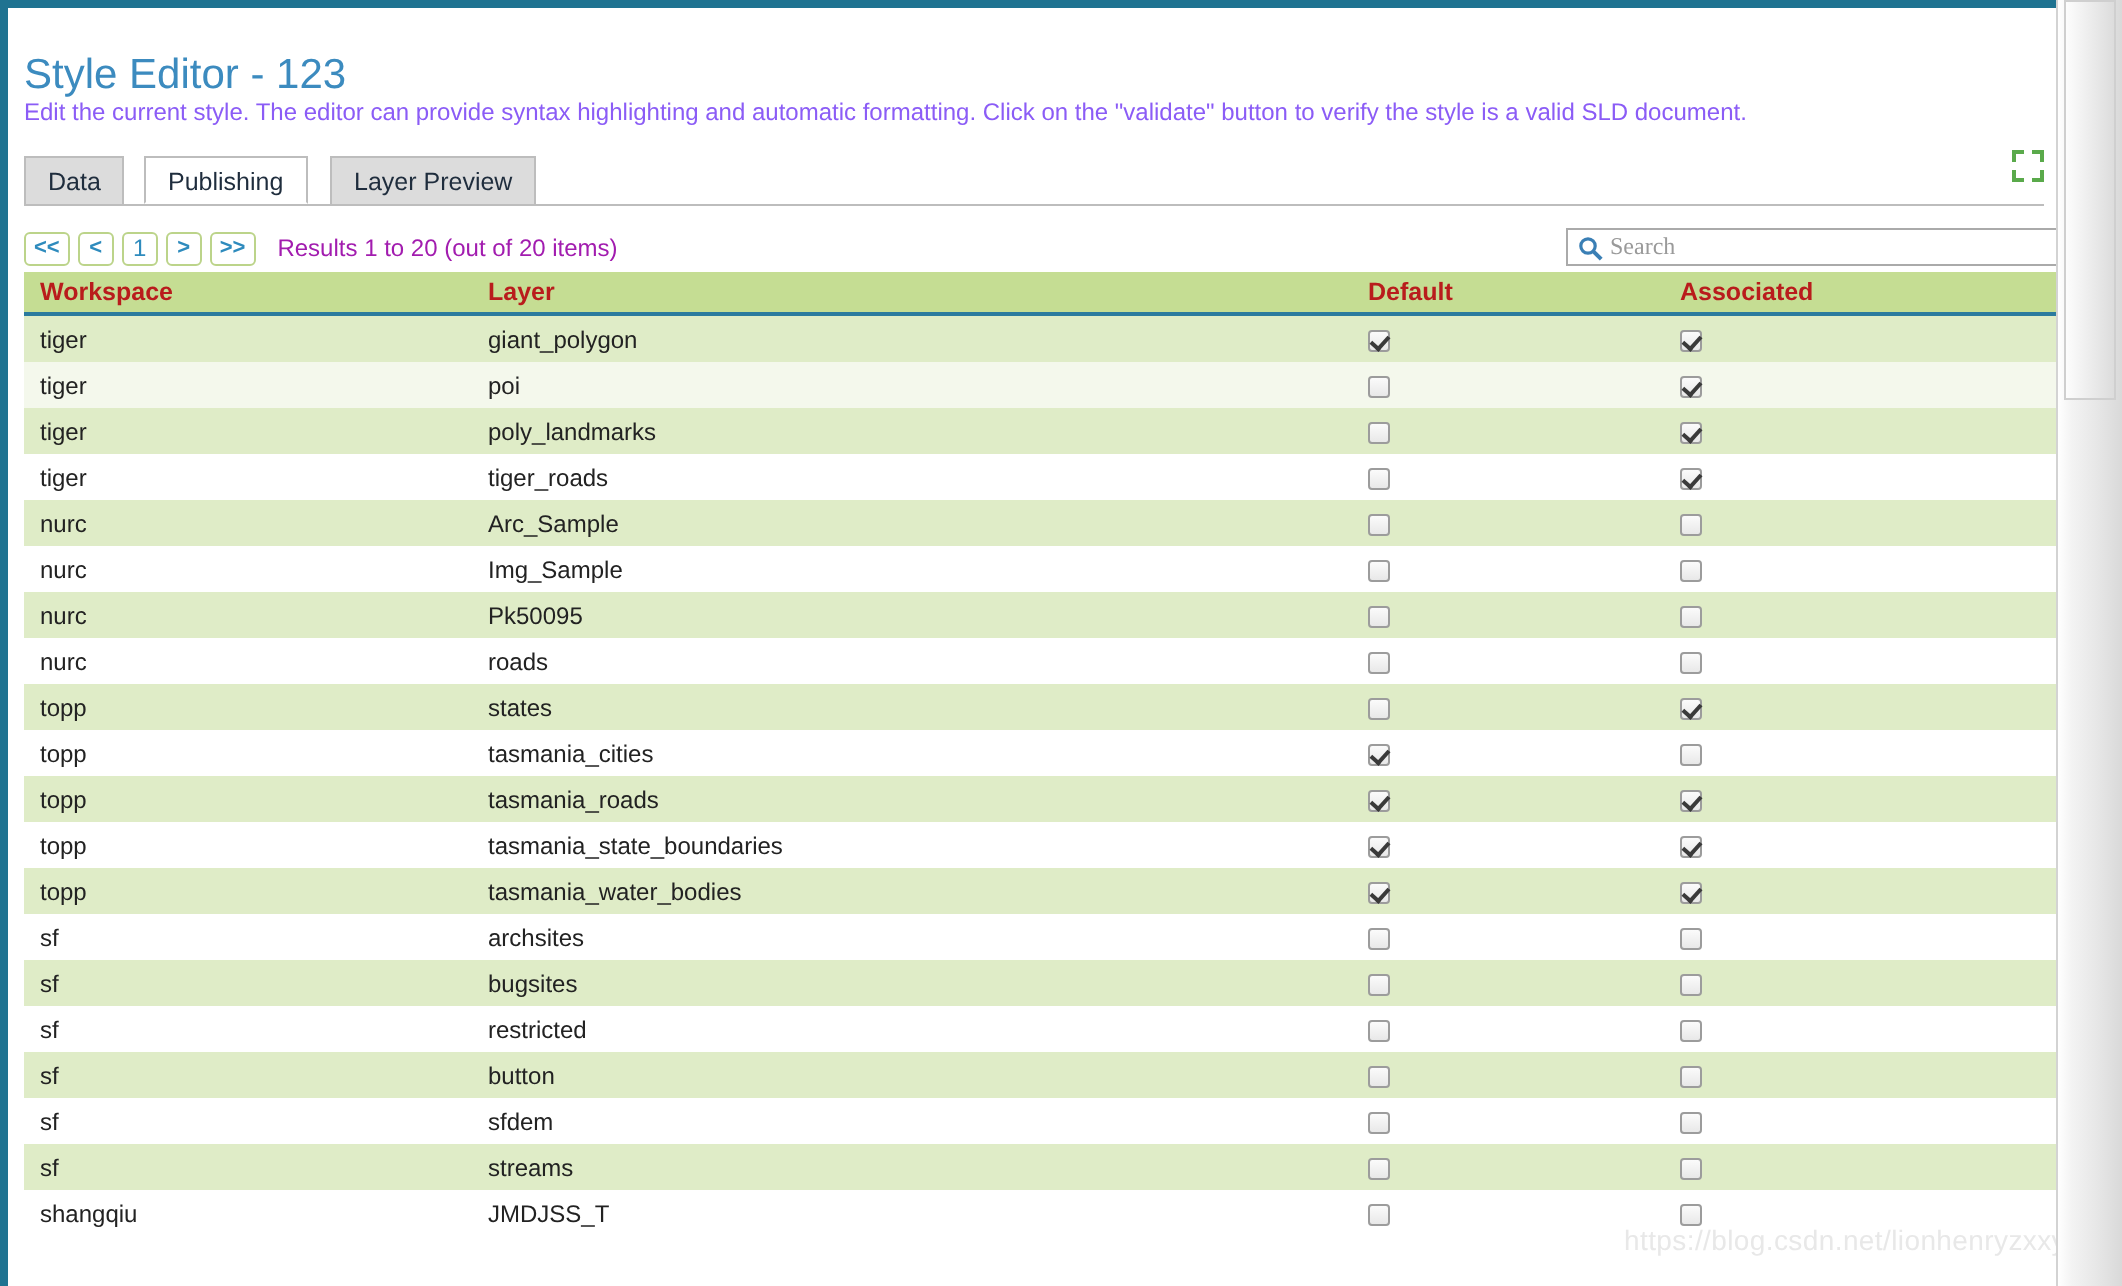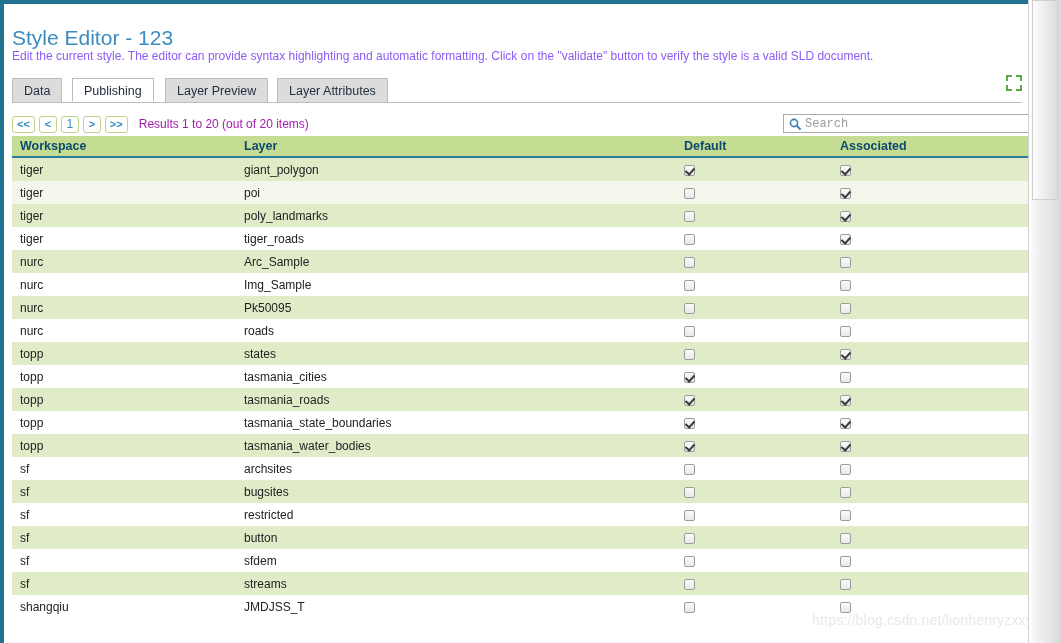--- a/index.html
+++ b/index.html
@@ -171,21 +171,21 @@
   .search-icon {
     width: 14px; height: 14px;
     margin: 0 3px 0 4px;
     flex: 0 0 auto;
   }
   .search-input {
     border: none;
     outline: none;
     flex: 1 1 auto;
     font-size: 12px;
-    font-family: Liberation Mono, monospace;
+    font-family: Liberation Serif, serif;
     color: #0c4a6e;
     background: transparent;
     padding: 0;
     height: 15px;
   }
   .search-input::placeholder { color: #9a9a9a; }
 
   
   .grid {
     position: absolute;
@@ -195,21 +195,21 @@
     table-layout: fixed;
     font-size: 12px;
   }
   .grid col.c-ws   { width: 224px; }
   .grid col.c-lay  { width: 440px; }
   .grid col.c-def  { width: 156px; }
   .grid col.c-asc  { width: 201px; }
 
   .grid thead th {
     background: #c5dd93;
-    color: #0c4a6e;
+    color: #b91c1c;
     font-weight: bold;
     font-size: 12.5px;
     text-align: left;
     height: 19px;
     padding: 0 0 1px 8px;
     border-bottom: 2px solid #2b7b9e;
     white-space: nowrap;
     cursor: pointer;
   }
   .grid tbody td {
@@ -281,21 +281,20 @@
   <div class="page-body">
 
     <h1 class="page-title">Style Editor - 123</h1>
 
     <div class="page-desc">Edit the current style. The editor can provide syntax highlighting and automatic formatting. Click on the "validate" button to verify the style is a valid SLD document.</div>
 
     <div class="tab-bar">
       <div class="tab" style="left:0px;">Data</div>
       <div class="tab active" style="left:60px;">Publishing</div>
       <div class="tab" style="left:153px;">Layer Preview</div>
-      <div class="tab" style="left:265px;">Layer Attributes</div>
     </div>
 
     <div class="expand-icon">
       <svg width="18" height="18" viewBox="0 0 18 18" aria-hidden="true">
         <g fill="#5aaa4b">
           <path d="M1 1 h6 v2 h-4 v4 h-2 z"></path>
           <path d="M17 1 v6 h-2 v-4 h-4 v-2 z"></path>
           <path d="M1 17 h6 v-2 h-4 v-4 h-2 z"></path>
           <path d="M17 17 v-6 h-2 v4 h-4 v2 z"></path>
         </g>

